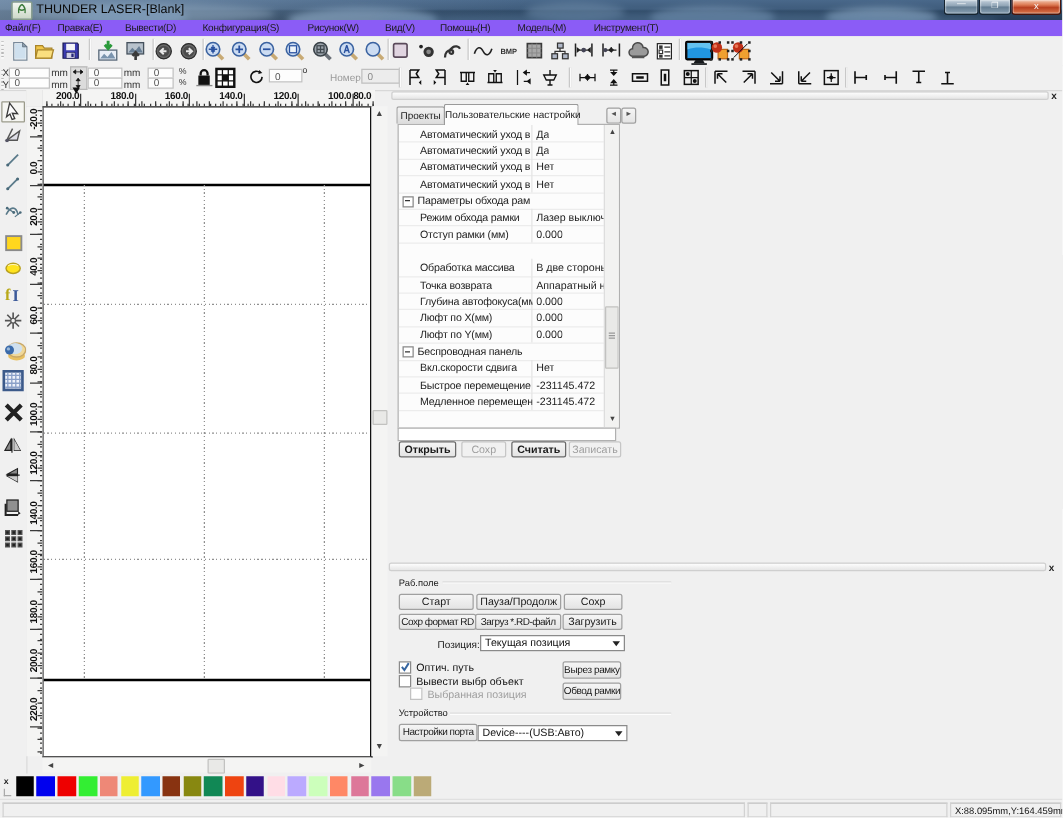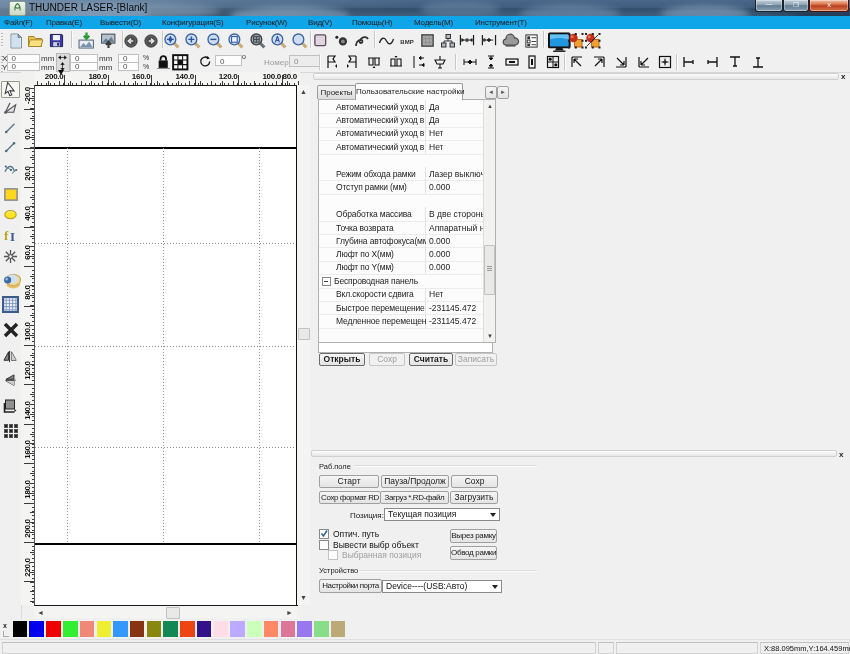--- a/index.html
+++ b/index.html
@@ -10,21 +10,21 @@
     background:linear-gradient(180deg,#49688a 0%,#3f5c7c 45%,#2c4662 55%,#243c56 100%);}
   .blob{position:absolute;border-radius:50%;filter:blur(3px);}
   #titletext{position:absolute;left:29px;top:2px;font-size:10px;color:#0a0a0a;z-index:5;}
   #appicon{position:absolute;left:9px;top:1px;width:15px;height:13px;z-index:5;
     background:linear-gradient(180deg,#f2f6f0,#ccd8c8);border-radius:2px;border:1px solid #8aa08a;}
   .winbtn{position:absolute;top:0;height:11px;border:1px solid #16242f;border-top:none;z-index:5;
     border-radius:0 0 3px 3px;background:linear-gradient(180deg,#c2cfdb 0%,#93a7b8 40%,#647d92 52%,#8ba1b4 100%);
     box-shadow:inset 0 0 0 1px rgba(255,255,255,.35);
     color:#f6f8fa;text-align:center;}
   
-  #menubar{left:0;top:16px;width:850px;height:13px;background:#0ea5e9;
+  #menubar{left:0;top:16px;width:850px;height:13px;background:#8b5cf6;
     font-size:8px;letter-spacing:-0.2px;color:#1a1a1a;}
   #menubar span{position:absolute;top:2px;white-space:pre;}
   
   #tb1{left:0;top:29px;width:850px;height:23px;background:#f0f0f0;border-bottom:1px solid #e0e0e0;}
   #tb2{left:0;top:52px;width:850px;height:20px;background:#f0f0f0;border-bottom:1px solid #d8d8d8;}
   .sep{position:absolute;top:2px;width:1px;height:17px;background:#c8c8c8;border-right:1px solid #fbfbfb;}
   .grip{position:absolute;left:1px;top:4px;width:2px;height:15px;
     background:repeating-linear-gradient(180deg,#b8b8b8 0 1px,#f8f8f8 1px 2px,#f0f0f0 2px 3px);}
   .fld{position:absolute;background:#fdfdfd;border:1px solid #c0c0c0;font-size:8px;color:#555;}
   .fld span{position:absolute;left:4px;top:1px;}
@@ -885,20 +885,24 @@
       <div class="grow" style="top:26.8px">
         <div class="gcol"></div>
         <div class="gname">Автоматический уход в</div>
         <div class="gval">Нет</div>
       </div>
       <div class="grow" style="top:40.2px">
         <div class="gcol"></div>
         <div class="gname">Автоматический уход в</div>
         <div class="gval">Нет</div>
       </div>
+      <div class="grow" style="top:53.6px">
+        <div class="minus"></div>
+        <div class="gname" style="left:15px">Параметры обхода рам</div>
+      </div>
       <div class="grow" style="top:67.0px">
         <div class="gcol"></div>
         <div class="gname">Режим обхода рамки</div>
         <div class="gval">Лазер выключ</div>
       </div>
       <div class="grow" style="top:80.4px">
         <div class="gcol"></div>
         <div class="gname">Отступ рамки (мм)</div>
         <div class="gval">0.000</div>
       </div>

